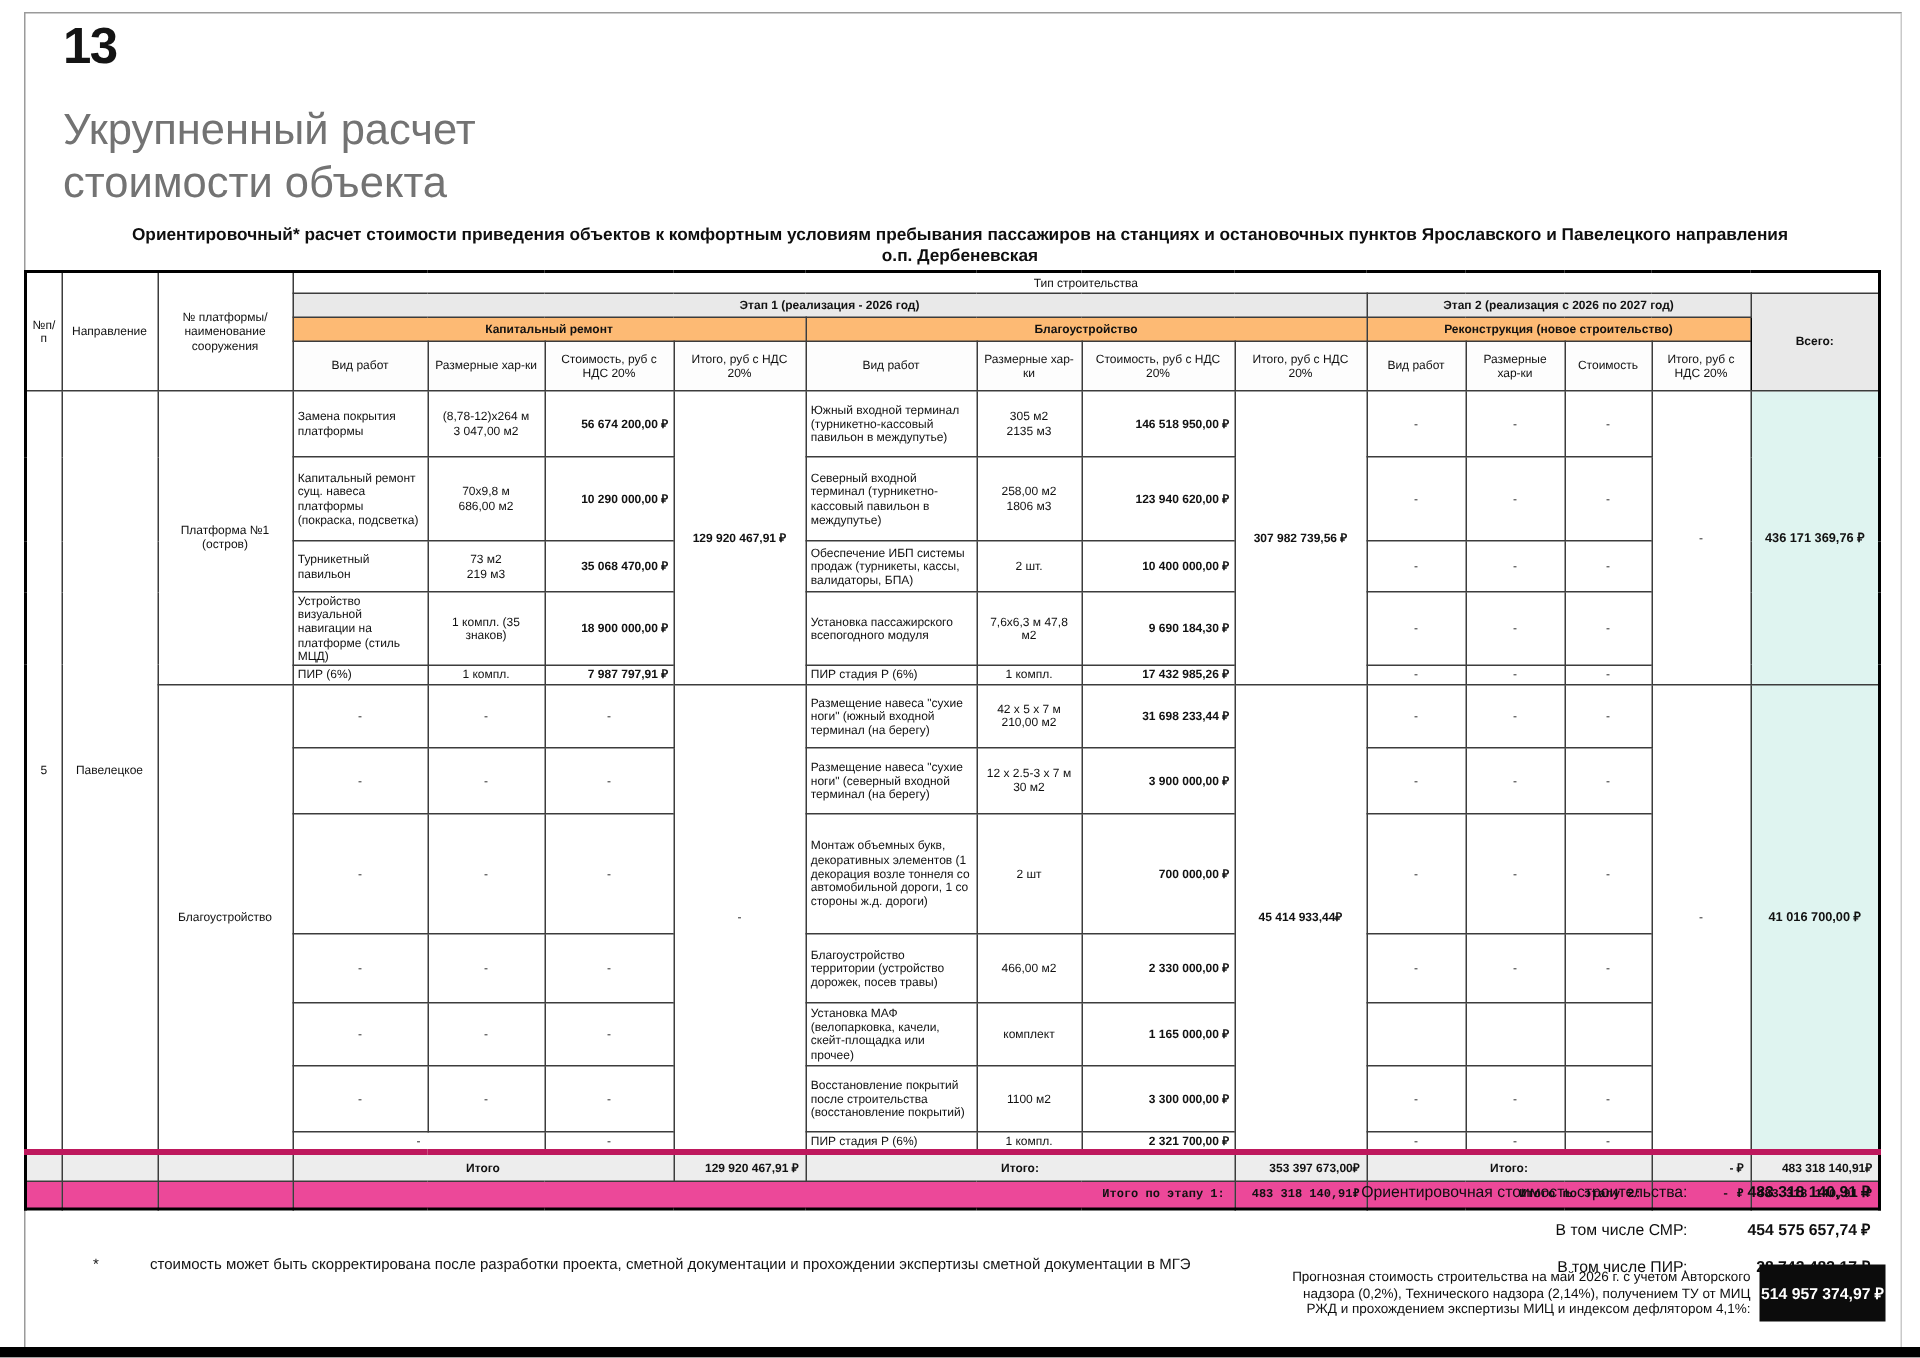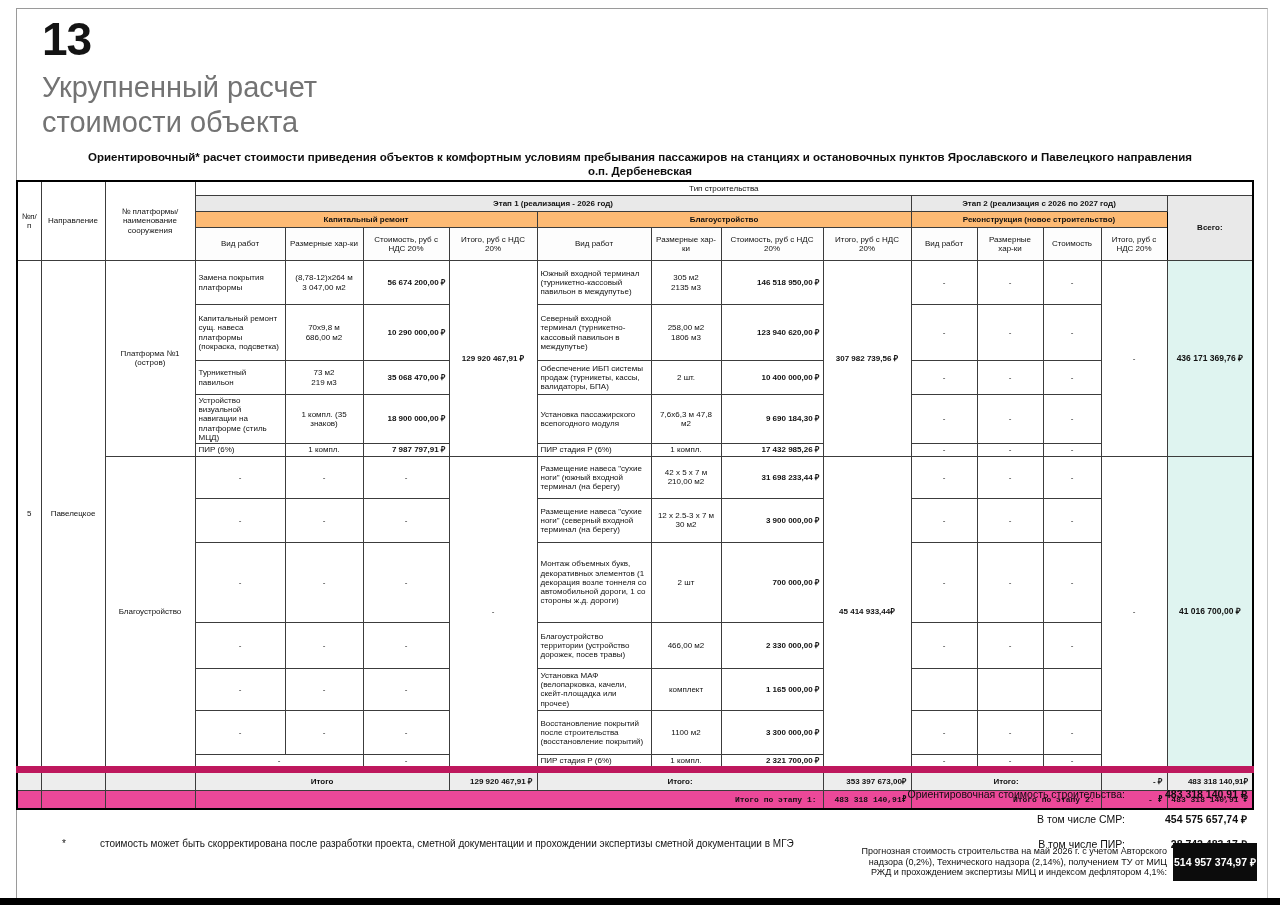--- a/index.html
+++ b/index.html
@@ -7,21 +7,21 @@
     position:relative; width:1280px; height:905px; background:#fff;
     font-family:"Liberation Sans", sans-serif; color:#1a1a1a; overflow:hidden;
   }
   .frame {
     position:absolute; left:16px; top:8px; right:12px; bottom:7px;
     border-left:1px solid #9a9a9a; border-top:1px solid #9a9a9a; border-right:1px solid #c9c9c9;
     pointer-events:none;
   }
   .bottombar { position:absolute; left:0; right:0; bottom:0; height:7px; background:#000; }
 
-  .pagenum { position:absolute; left:42px; top:12px; font-size:46px; font-weight:600; letter-spacing:-1px; color:#141414; }
+  .pagenum { position:absolute; left:42px; top:12px; font-size:34px; font-weight:600; letter-spacing:-1px; color:#141414; }
   .title { position:absolute; left:42px; top:70px; font-size:29px; line-height:1.22; font-weight:400; color:#737373; }
   .subtitle { position:absolute; left:20px; top:150px; width:1240px; text-align:center; font-size:11.5px; font-weight:700; line-height:1.25; color:#0e0e0e; }
 
   table.main {
     position:absolute; left:16px; top:180px; width:1236px;
     border-collapse:collapse; table-layout:fixed; font-size:8px; color:#111;
     border:2px solid #000;
   }
   .main td, .main th {
     border:1px solid #3c3c3c; padding:1px 3px; vertical-align:middle;
@@ -37,21 +37,21 @@
   td.dim  { text-align:center; }
   td.cost { text-align:right; font-weight:700; }
   td.subtotal { text-align:center; font-weight:700; }
   td.dash { text-align:center; color:#222; }
   .teal { background:#dff4f0; }
   td.grand { font-weight:700; text-align:center; font-size:8.5px; }
 
   tr.a1{height:44px} tr.a2{height:56px} tr.a3{height:34px} tr.a4{height:48px} tr.a5{height:13px}
   tr.b1{height:42px} tr.b2{height:44px} tr.b3{height:80px} tr.b4{height:46px} tr.b5{height:42px} tr.b6{height:44px} tr.b7{height:13px}
 
-  tr.sum1 td { background:#ededed; height:15px; font-weight:700; border-top:7px solid #be185d; }
+  tr.sum1 td { background:#ededed; height:15px; font-weight:700; border-top:4px solid #be185d; }
   tr.sum2 td { background:#ec4899; height:15px; font-weight:700;font-family:Liberation Mono, monospace; }
   td.lbl-r { text-align:right; padding-right:6px; }
   td.val-r { text-align:right; padding-right:4px; }
 
   .sL { border-left:1.5px solid #000 !important; }
 
   .footline {
     position:absolute; right:33px; display:flex; align-items:baseline; justify-content:flex-end;
     font-size:10.5px; color:#0e0e0e;
   }

